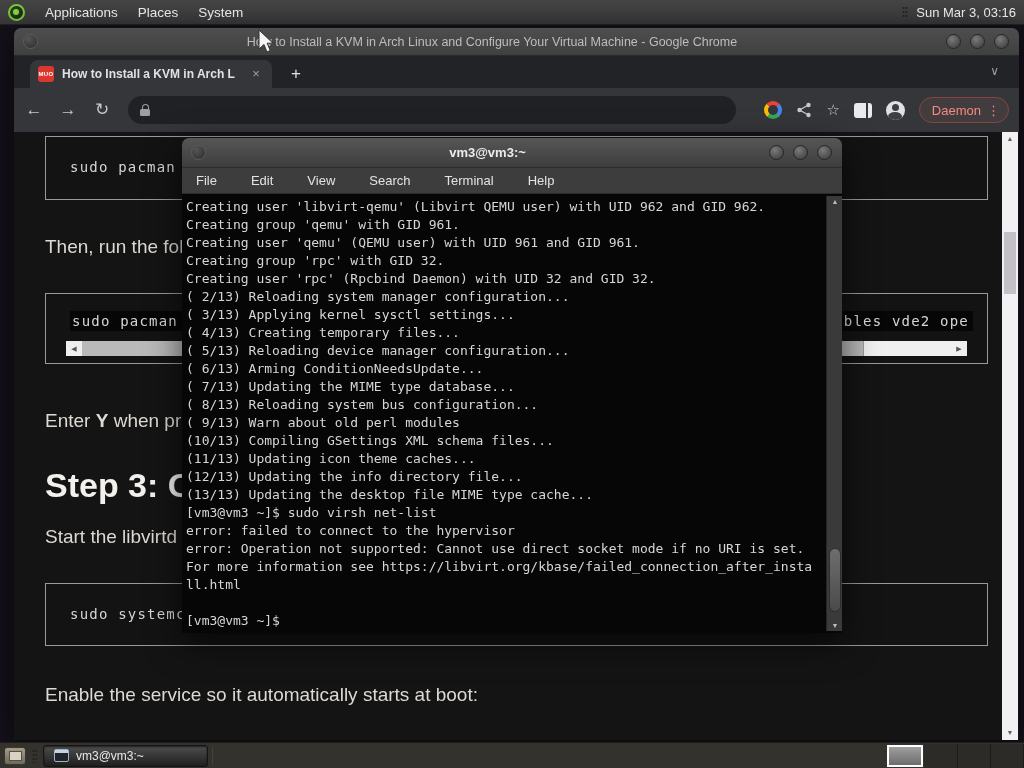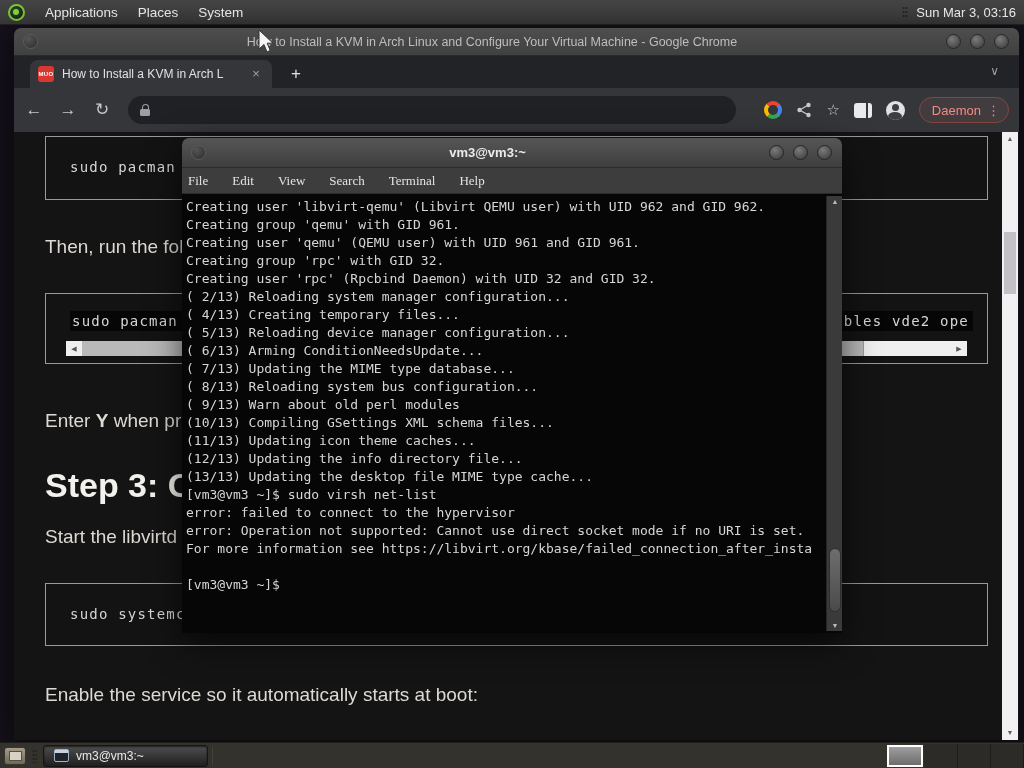--- a/index.html
+++ b/index.html
@@ -37,21 +37,21 @@
   .win-btn { width:15px; height:15px; border-radius:50%;
     background:radial-gradient(circle at 38% 32%, #7a7a7a, #383838); border:1px solid #262626; }
 
   .tab-strip { position:absolute; left:0; top:28px; right:0; height:32px; background:#222327; }
   .tab { position:absolute; left:16px; top:4px; width:242px; height:28px; background:#35363a;
     border-radius:8px 8px 0 0; display:flex; align-items:center; padding:0 8px; }
   .tab-favicon { width:16px; height:16px; border-radius:3px; background:#d9372f; color:#fff;
     font-size:6px; font-weight:bold; display:flex; align-items:center; justify-content:center;
     letter-spacing:.3px; }
   .tab-label { flex:1; margin-left:8px; font-size:12px; color:#dfe1e5; white-space:nowrap;
-    overflow:hidden; }
+    overflow:hidden;font-weight:bold; }
   .tab-close { width:16px; height:16px; color:#9aa0a6; font-size:13px; line-height:16px;
     text-align:center; border-radius:50%; }
   .new-tab-btn { position:absolute; left:270px; top:8px; width:24px; height:22px; color:#dfe1e5;
     font-size:17px; text-align:center; line-height:20px; }
   .tab-chevron { position:absolute; right:20px; top:8px; color:#9aa0a6; font-size:12px; }
 
   .toolbar { position:absolute; left:0; top:60px; right:0; height:44px; background:#35363a;
     display:flex; align-items:center; }
   .nav-btn { width:28px; height:28px; color:#c7cacd; font-size:17px; text-align:center;
     line-height:27px; margin-left:6px; border-radius:50%; }
@@ -119,21 +119,21 @@
   .page-scrollbar .v-arrow.bottom { margin-top:auto; }
 
   
   .terminal-window { position:absolute; left:182px; top:138px; width:660px; height:495px;
     border-radius:7px 7px 0 0; box-shadow:0 10px 34px rgba(0,0,0,.65); background:#060606; }
   .t-titlebar { position:absolute; left:0; top:0; right:0; height:30px;
     background:linear-gradient(#565656,#3e3e3e); border-radius:7px 7px 0 0; display:flex;
     align-items:center; border-bottom:1px solid #2c2c2c; }
   .t-title { flex:1; text-align:center; font-size:13px; font-weight:bold; color:#ececec; }
   .t-menubar { position:absolute; left:0; top:30px; right:0; height:26px; background:#3d3d3d;
-    display:flex; align-items:center; gap:24px; padding-left:6px; border-bottom:1px solid #2a2a2a;font-family:Liberation Serif, serif; }
+    display:flex; align-items:center; gap:34px; padding-left:14px; border-bottom:1px solid #2a2a2a; }
   .t-menu-item { font-size:13px; color:#e3e3e3; }
   .t-body { position:absolute; left:0; top:56px; right:0; bottom:0; background:#060606; }
   .term-lines { position:absolute; left:4px; top:4px; right:18px; }
   .term-lines div { height:18px; line-height:18px; font-family:"DejaVu Sans Mono", monospace;
     font-size:13px; color:#d6d6d6; white-space:pre; overflow:hidden; }
   .t-scrollbar { position:absolute; right:0; top:2px; bottom:2px; width:16px; background:#3a3a3a;
     border-left:1px solid #262626; }
   .t-scrollbar .v-arrow { position:absolute; left:0; width:16px; text-align:center; font-size:7px;
     color:#bdbdbd; }
   .t-scrollbar .v-arrow.top { top:2px; }
@@ -295,34 +295,36 @@
       <div class="t-menu-item">Help</div>
     </div>
     <div class="t-body">
       <div class="term-lines">
           <div>Creating user 'libvirt-qemu' (Libvirt QEMU user) with UID 962 and GID 962.</div>
           <div>Creating group 'qemu' with GID 961.</div>
           <div>Creating user 'qemu' (QEMU user) with UID 961 and GID 961.</div>
           <div>Creating group 'rpc' with GID 32.</div>
           <div>Creating user 'rpc' (Rpcbind Daemon) with UID 32 and GID 32.</div>
           <div>( 2/13) Reloading system manager configuration...</div>
+          <div>( 3/13) Applying kernel sysctl settings...</div>
           <div>( 4/13) Creating temporary files...</div>
           <div>( 5/13) Reloading device manager configuration...</div>
           <div>( 6/13) Arming ConditionNeedsUpdate...</div>
           <div>( 7/13) Updating the MIME type database...</div>
           <div>( 8/13) Reloading system bus configuration...</div>
           <div>( 9/13) Warn about old perl modules</div>
           <div>(10/13) Compiling GSettings XML schema files...</div>
           <div>(11/13) Updating icon theme caches...</div>
           <div>(12/13) Updating the info directory file...</div>
           <div>(13/13) Updating the desktop file MIME type cache...</div>
           <div>[vm3@vm3 ~]$ sudo virsh net-list</div>
           <div>error: failed to connect to the hypervisor</div>
           <div>error: Operation not supported: Cannot use direct socket mode if no URI is set.</div>
           <div>For more information see https://libvirt.org/kbase/failed_connection_after_insta</div>
+          <div>ll.html</div>
           <div></div>
           <div>[vm3@vm3 ~]$</div>
         </div>
       <div class="t-scrollbar">
         <div class="v-arrow top">▲</div>
         <div class="thumb"></div>
         <div class="v-arrow bottom">▼</div>
       </div>
     </div>
   </div>

